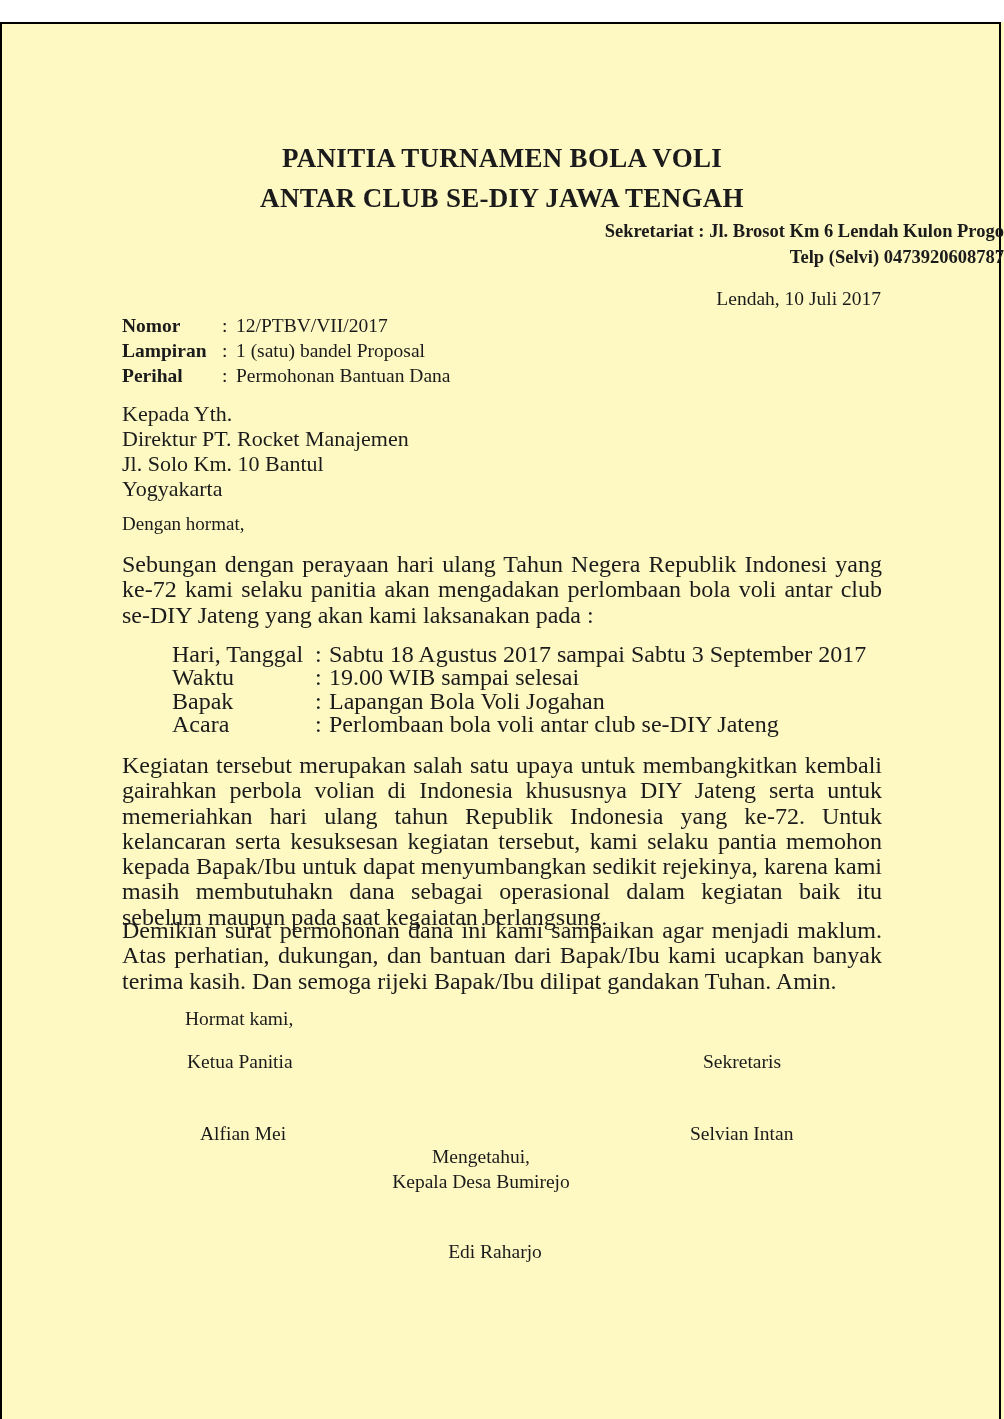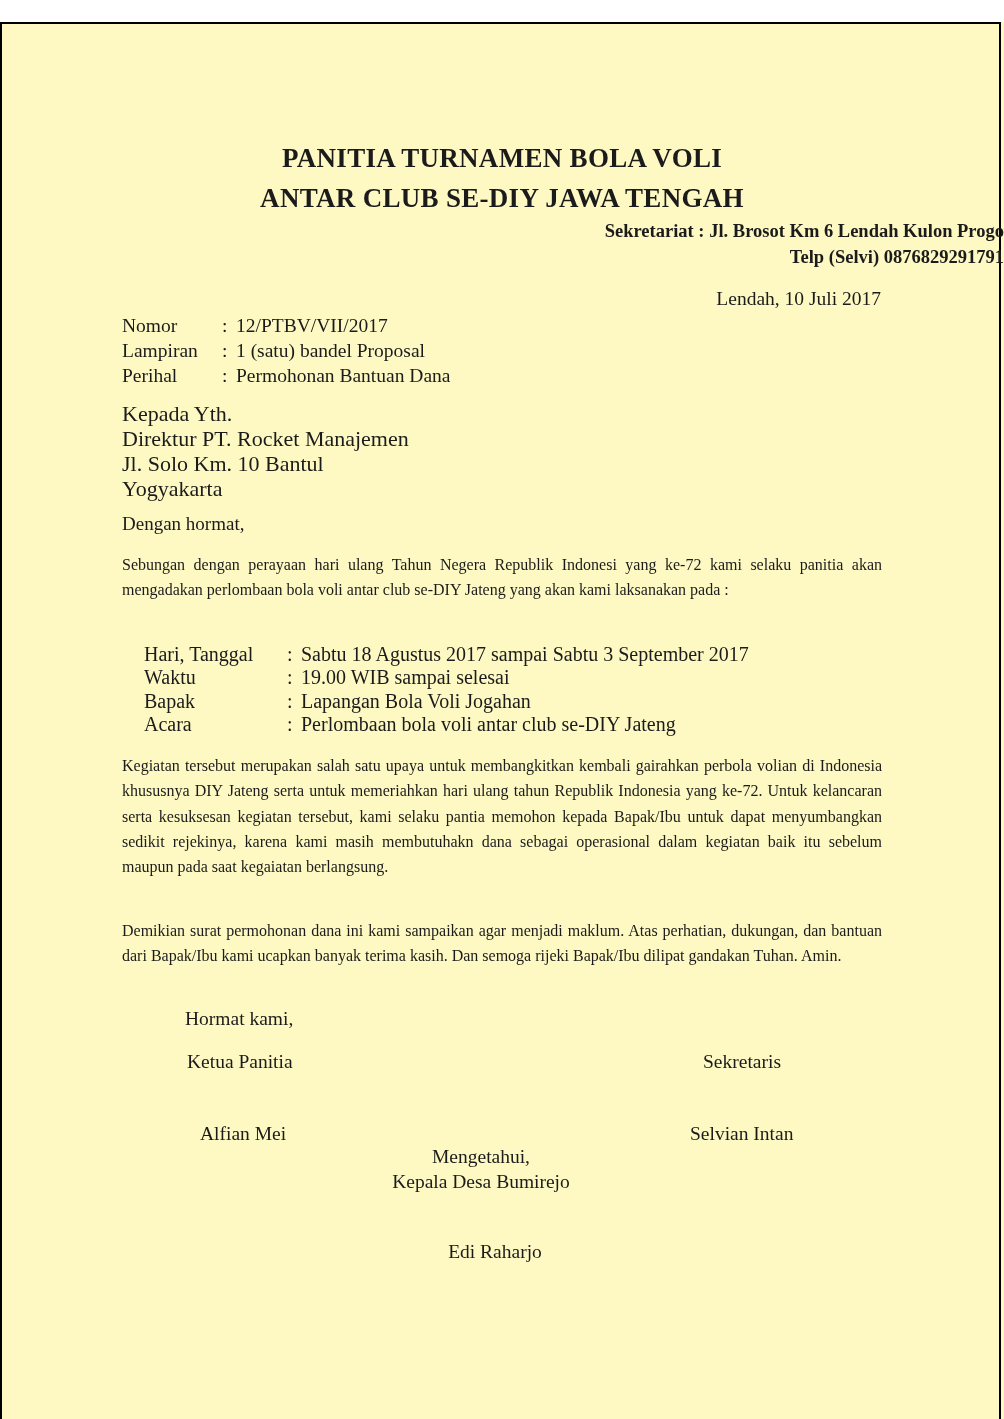--- a/index.html
+++ b/index.html
@@ -18,30 +18,30 @@
     border:2px solid #000000;
     box-sizing:border-box;
     pointer-events:none;
   }
   .header { position:absolute; top:116px; left:0; right:0; text-align:center; }
   .title   { font-size:27px; font-weight:bold; line-height:40px; letter-spacing:0.3px; }
   .sub     { font-size:18.5px; font-weight:bold; line-height:26px;text-align:right; }
   .date    { position:absolute; top:266px; right:123px; font-size:19.5px; }
   .meta    { position:absolute; top:291px; left:122px; font-size:19.5px; }
   .meta-row{ display:flex; line-height:25px; }
-  .meta-label { width:100px; }
+  .meta-label { width:100px;font-weight:bold; }
   .colon   { width:14px; }
   .recipient { position:absolute; top:379px; left:122px; font-size:22px; line-height:25px; }
   .salutation { position:absolute; top:491px; left:122px; font-size:19px; }
   .para {
     position:absolute; left:122px; width:760px; margin:0;
-    font-size:16px; line-height:25.3px; text-align:justify;
+    font-size:24px; line-height:25.3px; text-align:justify;
   }
   .para1 { top:530px; }
-  .details { position:absolute; top:621px; left:144px; font-size:20px; }
+  .details { position:absolute; top:621px; left:172px; font-size:24px; }
   .detail-row { display:flex; line-height:23.3px; }
   .detail-label { width:143px; }
   .para2 { top:731px; }
   .para3 { top:896px; }
   .fs { font-size:19.5px; }
   .close-salutation { position:absolute; top:986px; left:185px; }
   .sig-role-left  { position:absolute; top:1029px; left:187px; }
   .sig-role-right { position:absolute; top:1029px; left:703px; }
   .sig-name-left  { position:absolute; top:1101px; left:200px; }
   .sig-name-right { position:absolute; top:1101px; left:690px; }
@@ -51,21 +51,21 @@
 </head>
 <body>
 
 <div class="page">
   <div class="frame"></div>
 
   <header class="header">
     <div class="title">PANITIA TURNAMEN BOLA VOLI</div>
     <div class="title">ANTAR CLUB SE-DIY JAWA TENGAH</div>
     <div class="sub">Sekretariat : Jl. Brosot Km 6 Lendah Kulon Progo</div>
-    <div class="sub">Telp (Selvi) 0876829291791</div>
+    <div class="sub">Telp (Selvi) 0473920608787</div>
   </header>
 
   <div class="date">Lendah, 10 Juli 2017</div>
 
   <div class="meta">
     <div class="meta-row">
       <span class="meta-label">Nomor</span>
       <span class="colon">:</span>
       <span>12/PTBV/VII/2017</span>
     </div>

